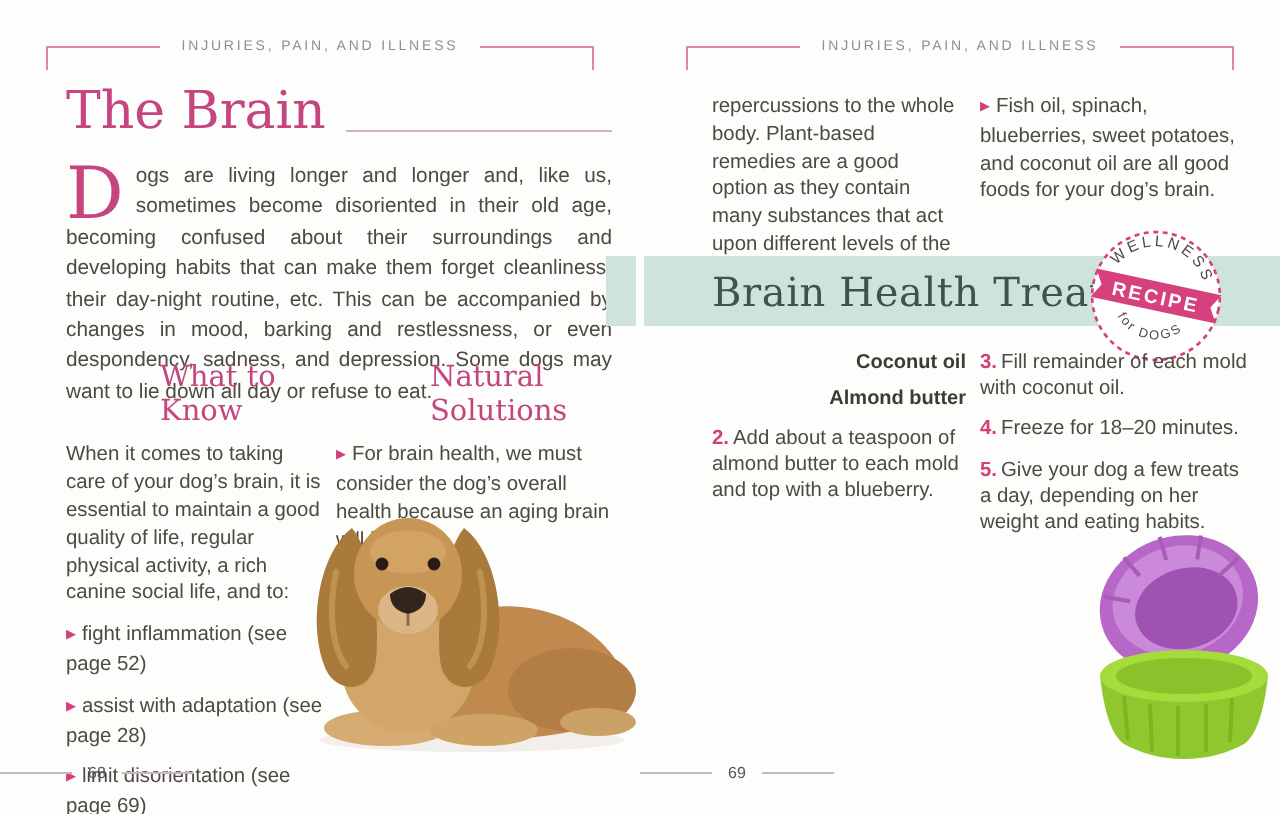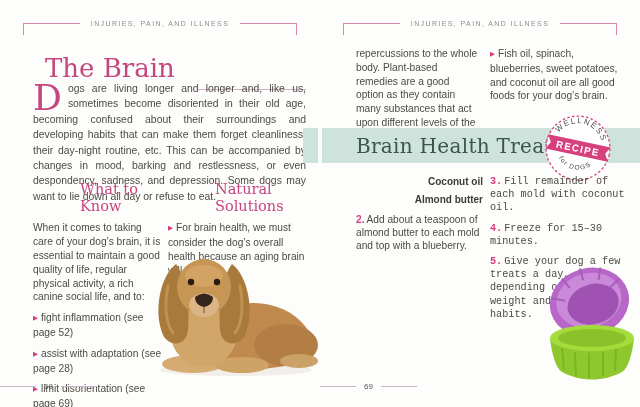--- a/index.html
+++ b/index.html
@@ -11,21 +11,21 @@
 
   
   .pgheader{position:absolute;top:20px;left:0;right:0;text-align:center;
             font-size:7px;letter-spacing:1.4px;color:#8e8e8e;}
   .bracket{position:absolute;top:23px;width:56px;height:11px;border-top:1px solid #d987ae;}
   .bracket.l{left:23px;border-left:1px solid #d987ae;}
   .bracket.r{right:23px;border-right:1px solid #d987ae;}
 
   
   .title-row{position:absolute;left:33px;top:42px;width:273px;display:flex;}
-  h1{margin:12px;font-family:"DejaVu Serif",serif;font-weight:normal;font-size:26px;
+  h1{margin:0;font-family:"DejaVu Serif",serif;font-weight:normal;font-size:26px;
      color:#c5457f;line-height:1.1;}
   .rule{flex:1;height:1px;background:#ddabc8;align-self:flex-end;margin:0 0 5px 10px;}
   .intro{position:absolute;left:33px;top:81px;width:273px;margin:0;
          font-size:10.4px;line-height:15.4px;text-align:justify;}
   .dropcap{float:left;font-family:"DejaVu Serif",serif;font-size:36px;line-height:27px;
            color:#c5457f;padding:3px 6px 0 0;}
   .col{position:absolute;}
   .col.k1{left:33px;top:181px;width:130px;}
   .col.k2{left:168px;top:181px;width:138px;}
   .subhead-row{display:flex;margin-left:47px;}
@@ -50,21 +50,21 @@
   .badge{position:absolute;left:224px;top:114px;width:68px;height:68px;transform:rotate(12deg);}
   .badge text, .badge textPath{font-family:"Liberation Sans",sans-serif;}
 
   
   .rtopcol{position:absolute;top:47px;}
   .rtopcol.c1{left:36px;width:122px;}
   .rtopcol.c2{left:170px;width:138px;}
   .rtopcol p{font-size:10.2px;line-height:13.8px;margin:0;}
   .rcol{position:absolute;}
   .rcol.c1{left:36px;top:177px;width:127px;}
-  .rcol.c2{left:170px;top:175px;width:137px;font-family:Liberation Mono, monospace;}
+  .rcol.c2{left:170px;top:175px;width:137px;}
   .ingredient{font-weight:bold;font-size:10px;color:#3d3b33;margin:0 0 8px;line-height:10px;text-align:right;}
   .ingredient:last-of-type{margin-bottom:11px;}
   .step{font-size:10.2px;line-height:13.2px;margin:0 0 7px;}
   .stepnum{font-weight:bold;color:#d63d7d;margin-right:2px;}
 
   .dog{position:absolute;left:148px;top:224px;width:174px;height:154px;}
   .molds{position:absolute;left:222px;top:256px;width:100px;height:124px;}
 </style>
 </head>
 <body>
@@ -165,21 +165,21 @@
     </svg>
 
     <div class="rcol c1">
       <p class="ingredient">Coconut oil</p>
       <p class="ingredient">Almond butter</p>
       <p class="step"><span class="stepnum">2.</span><span>Add about a teaspoon of almond butter to each mold and top with a blueberry.</span></p>
     </div>
 
     <div class="rcol c2">
       <p class="step"><span class="stepnum">3.</span><span>Fill remainder of each mold with coconut oil.</span></p>
-      <p class="step"><span class="stepnum">4.</span><span>Freeze for 15–30 minutes.</span></p>
+      <p class="step"><span class="stepnum">4.</span><span>Freeze for 18–20 minutes.</span></p>
       <p class="step"><span class="stepnum">5.</span><span>Give your dog a few treats a day, depending on her weight and eating habits.</span></p>
     </div>
 
     <svg class="molds" viewBox="0 0 100 124" aria-hidden="true">
       <g transform="rotate(-16 48 48)">
         <ellipse cx="48" cy="46" rx="40" ry="34" fill="#b767c8"></ellipse>
         <ellipse cx="48" cy="44" rx="33" ry="27" fill="#cb8ad9"></ellipse>
         <ellipse cx="51" cy="49" rx="26" ry="20" fill="#a052b3"></ellipse>
         <path d="M48,11 L48,23 M28,16 L33,27 M68,16 L63,27 M13,32 L25,38 M83,32 L71,38" stroke="#a85bb9" stroke-width="2" fill="none"></path>
       </g>

